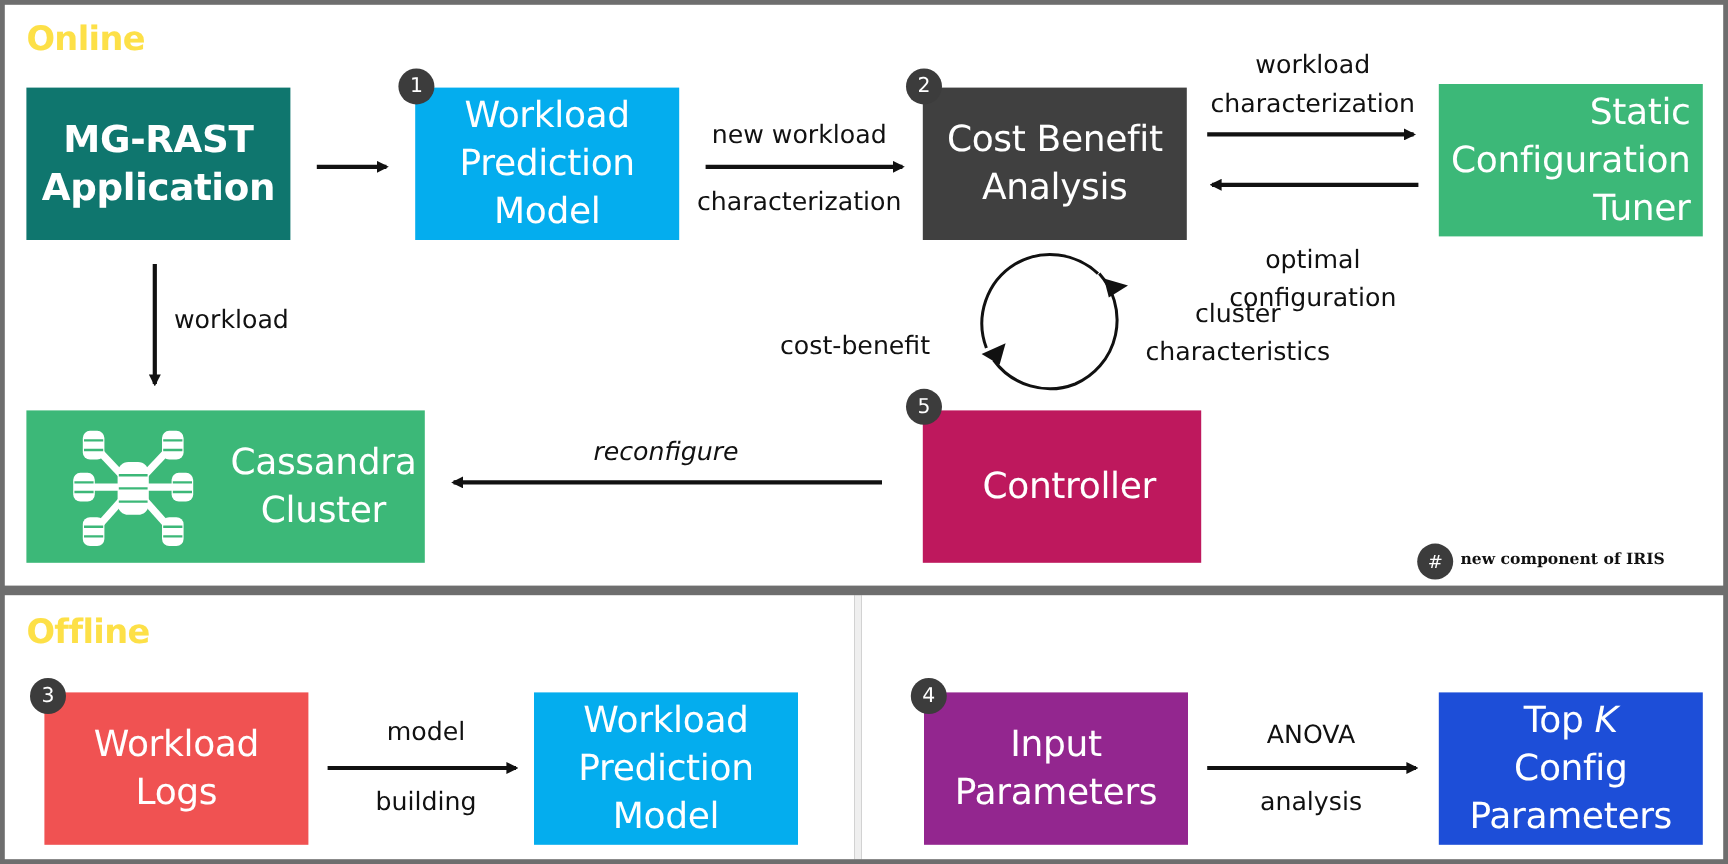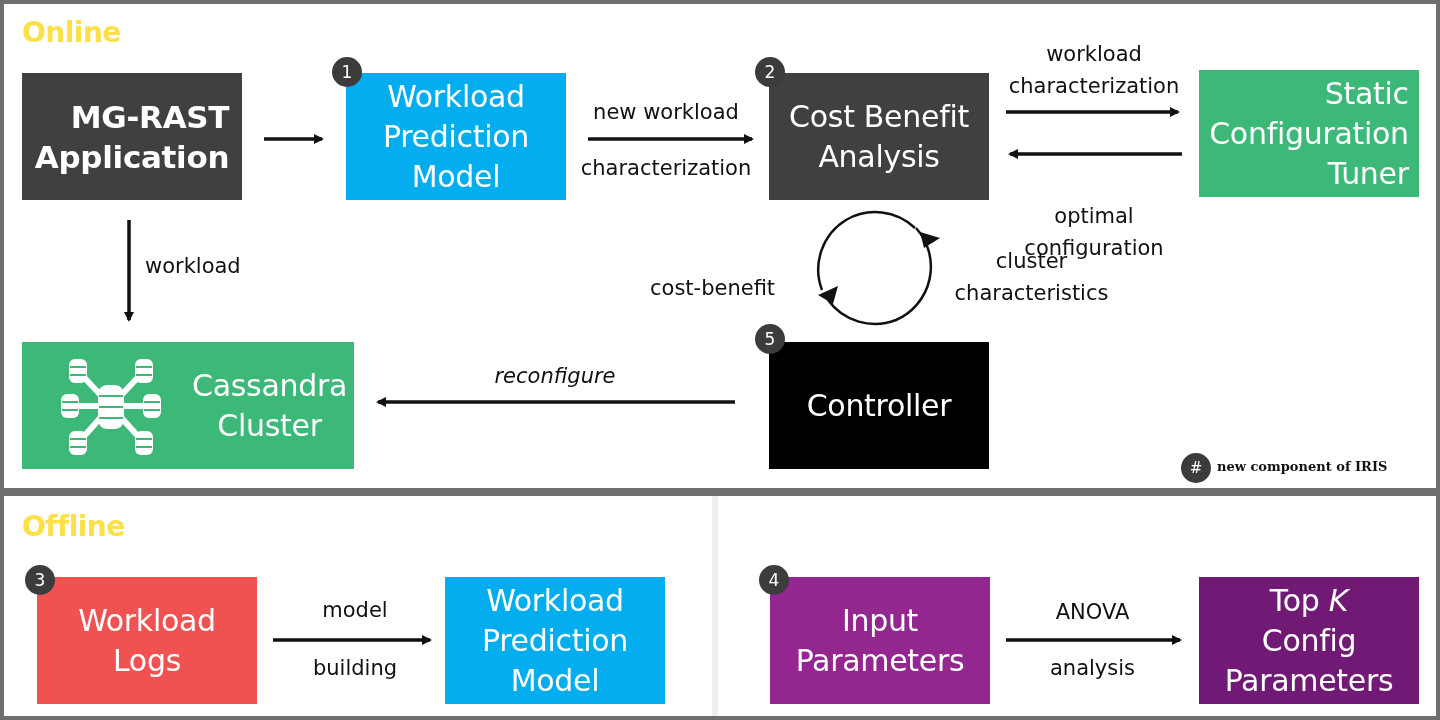--- a/index.html
+++ b/index.html
@@ -19,21 +19,21 @@
 <body>
 
 <div class="panel" style="left:4px;top:4px;width:1432px;height:484px;"></div>
 <div class="panel" style="left:4px;top:496px;width:708px;height:220px;"></div>
 <div class="panel" style="left:718px;top:496px;width:718px;height:220px;"></div>
 <div style="position:absolute;left:712px;top:496px;width:6px;height:220px;background:#efefef;"></div>
 
 <div class="section-title" style="left:22px;top:16px;">Online</div>
 <div class="section-title" style="left:22px;top:510px;">Offline</div>
 
-<div class="box" id="b-mgrast" style="left: 22px; top: 73px; width: 220px; height: 127px; font-weight: bold; font-size: 31px; background: #404040; text-align: right;">
+<div class="box" id="b-mgrast" style="left: 22px; top: 73px; width: 220px; height: 127px; font-weight: bold; font-size: 31px; background: #0f766e;">
   <span>MG-RAST
 Application</span>
 </div>
 
 <div class="badge" style="left:332px;top:57px;">1</div>
 <div class="box" id="b-wpm" style="left: 346px; top: 73px; width: 220px; height: 127px; background: rgb(4, 173, 238);">
   <span>Workload
 Prediction
 Model</span>
 </div>
@@ -85,21 +85,21 @@
       <line x1="43" y1="45" x2="67" y2="45"></line>
         <line x1="43" y1="56" x2="67" y2="56"></line>
         <line x1="43" y1="67" x2="67" y2="67"></line>
     </g>
   </svg>
   <span style="margin-left:26px;">Cassandra
 Cluster</span>
 </div>
 
 <div class="badge" style="left:755px;top:324px;">5</div>
-<div class="box" id="b-ctrl" style="left: 769px; top: 342px; width: 220px; height: 127px; background: #000000;">
+<div class="box" id="b-ctrl" style="left: 769px; top: 342px; width: 220px; height: 127px; background: #be185d; padding-left: 12px;">
   <span>Controller</span>
 </div>
 
 <div class="lbl" style="left:566px;top:96px;width:200px;">new workload</div>
 <div class="lbl" style="left:566px;top:152px;width:200px;">characterization</div>
 <div class="lbl" style="left:990px;top:38px;width:208px;">workload
 characterization</div>
 <div class="lbl" style="left:990px;top:160px;width:208px;margin-top:40px;">optimal
 configuration</div>
 <div class="lbl" style="left:145px;top:250px;text-align:left;">workload</div>
@@ -122,21 +122,21 @@
 Prediction
 Model</span>
 </div>
 
 <div class="badge" style="left:759px;top:565px;">4</div>
 <div class="box" id="b-input" style="left: 770px; top: 577px; width: 220px; height: 127px; background: rgb(147, 38, 143);">
   <span>Input
 Parameters</span>
 </div>
 
-<div class="box" id="b-topk" style="left: 1199px; top: 577px; width: 220px; height: 127px; flex-direction: column; background: #701a75;">
+<div class="box" id="b-topk" style="left: 1199px; top: 577px; width: 220px; height: 127px; flex-direction: column; background: #1d4ed8;">
   <div><span>Top </span><i>K</i></div>
   <span>Config
 Parameters</span>
 </div>
 
 <div class="lbl" style="left:265px;top:594px;width:180px;">model</div>
 <div class="lbl" style="left:265px;top:652px;width:180px;">building</div>
 <div class="lbl" style="left:1000px;top:596px;width:185px;">ANOVA</div>
 <div class="lbl" style="left:1000px;top:652px;width:185px;">analysis</div>
 

